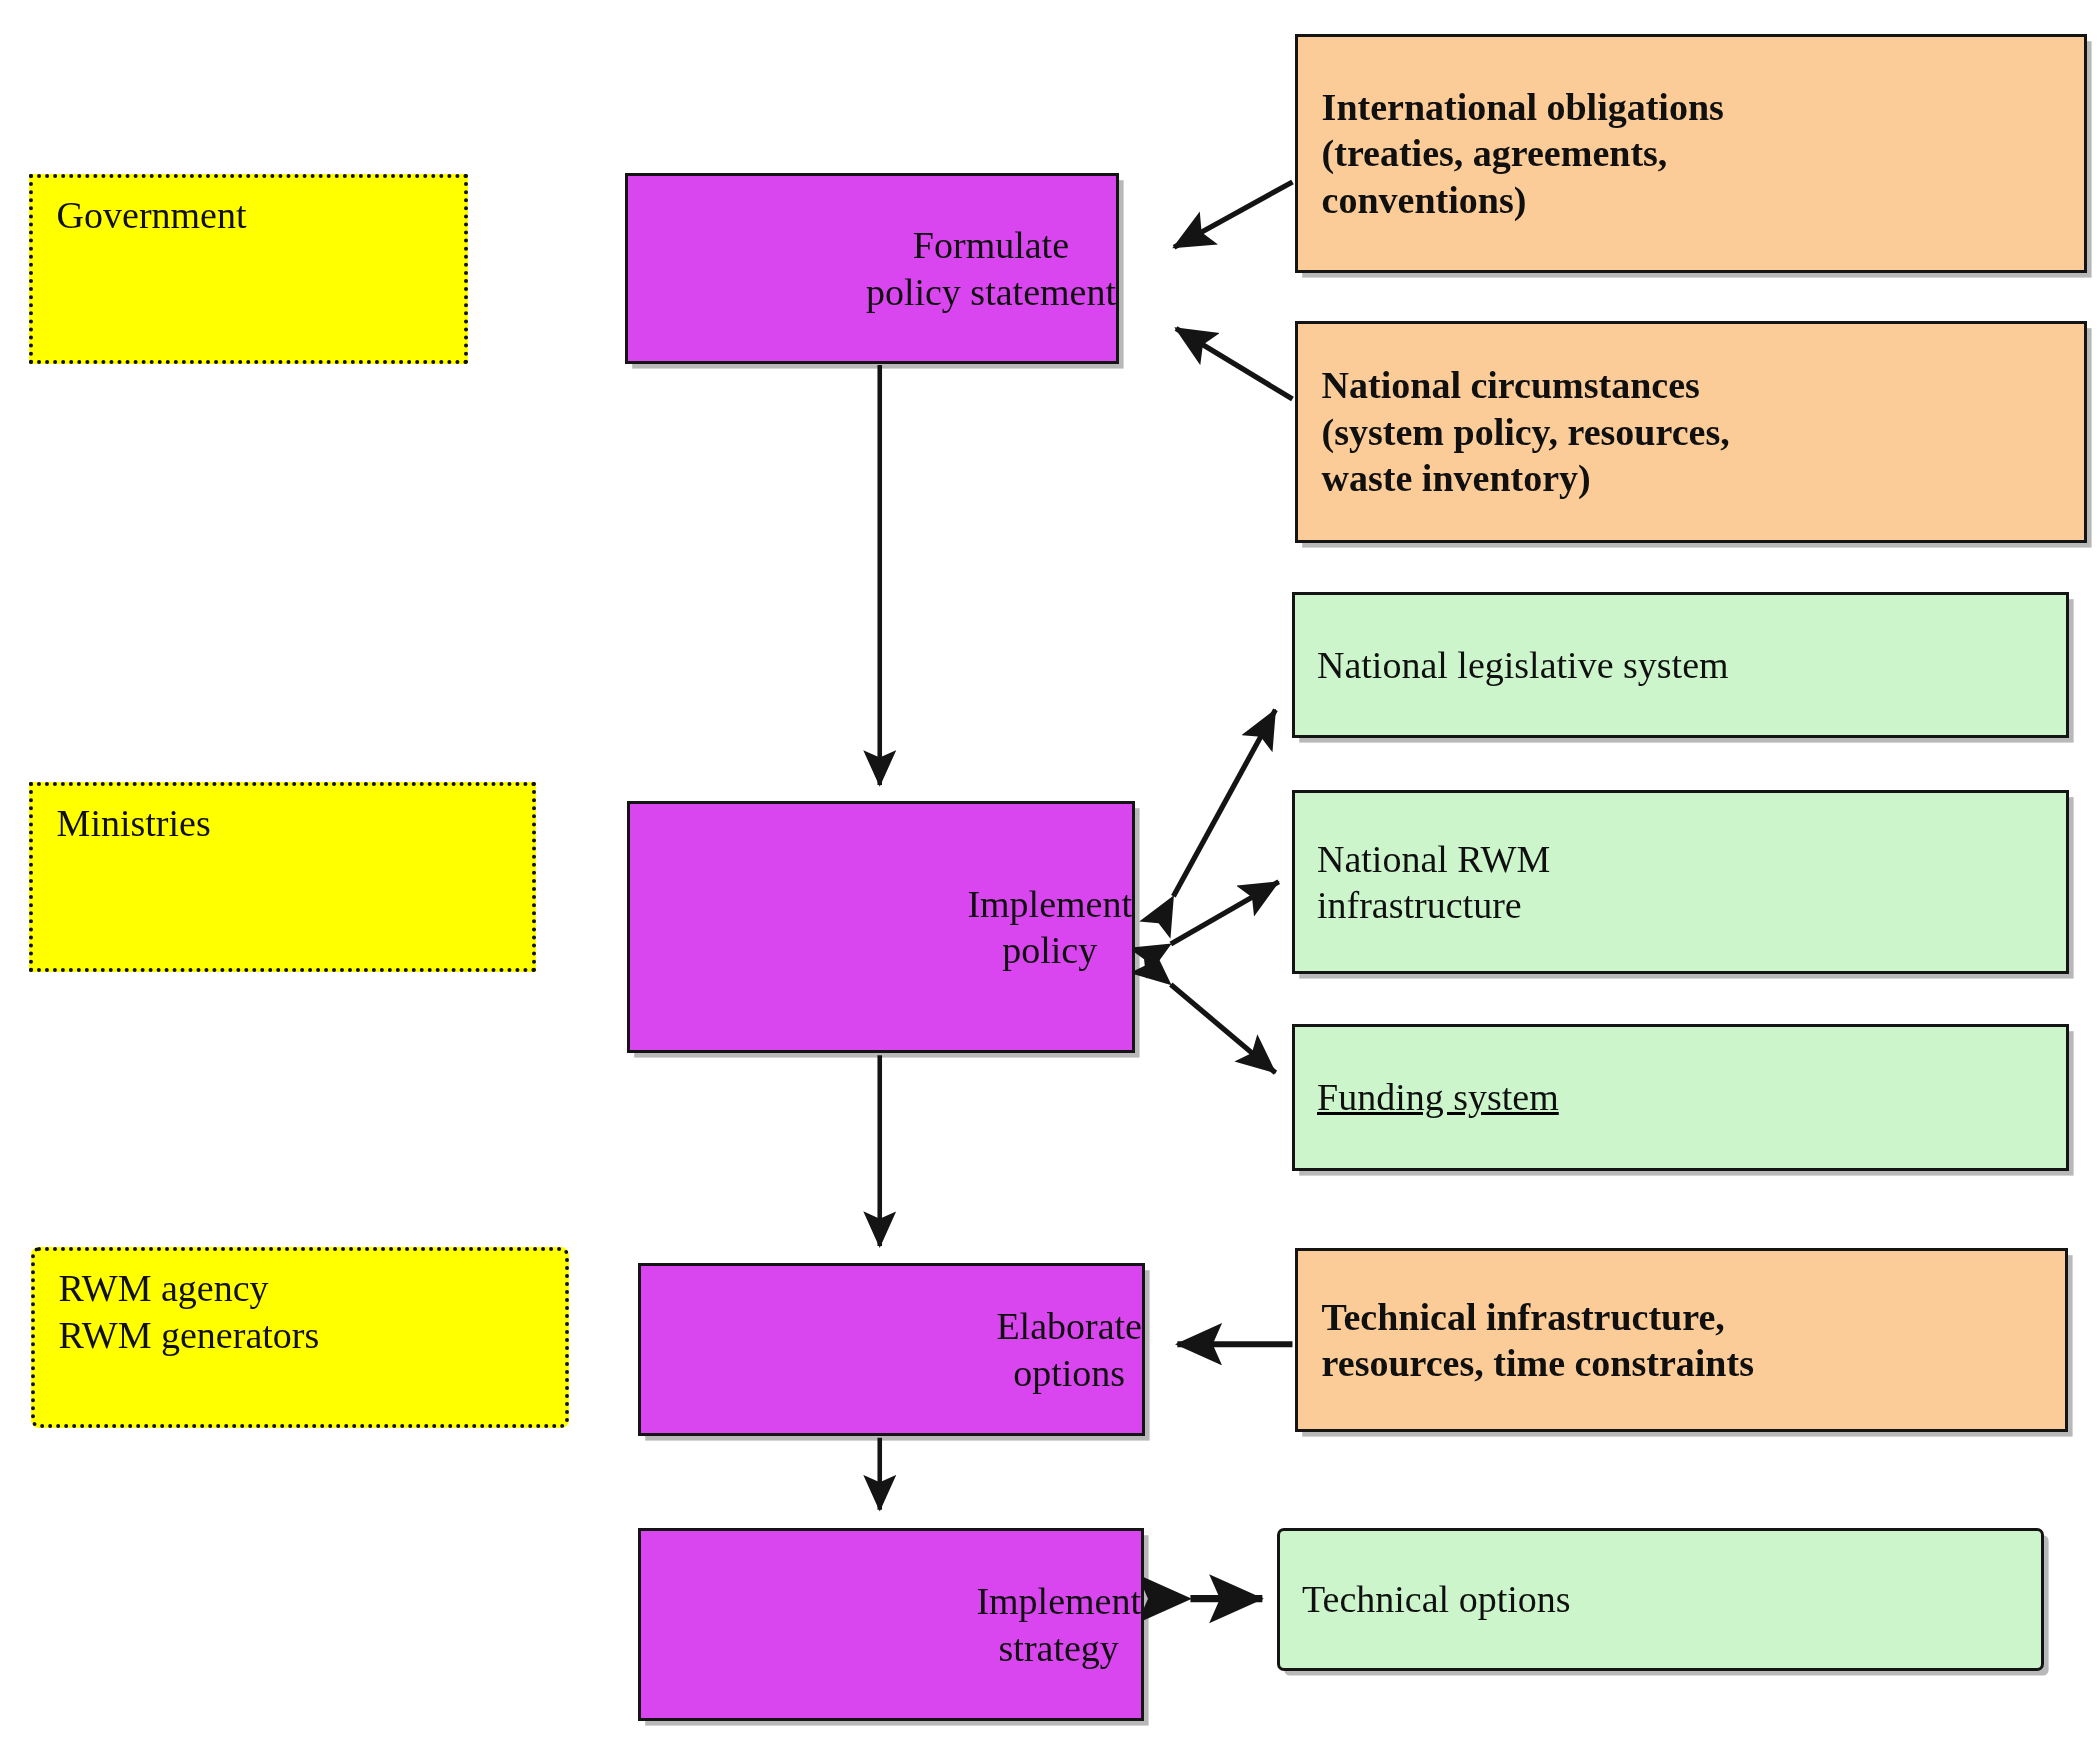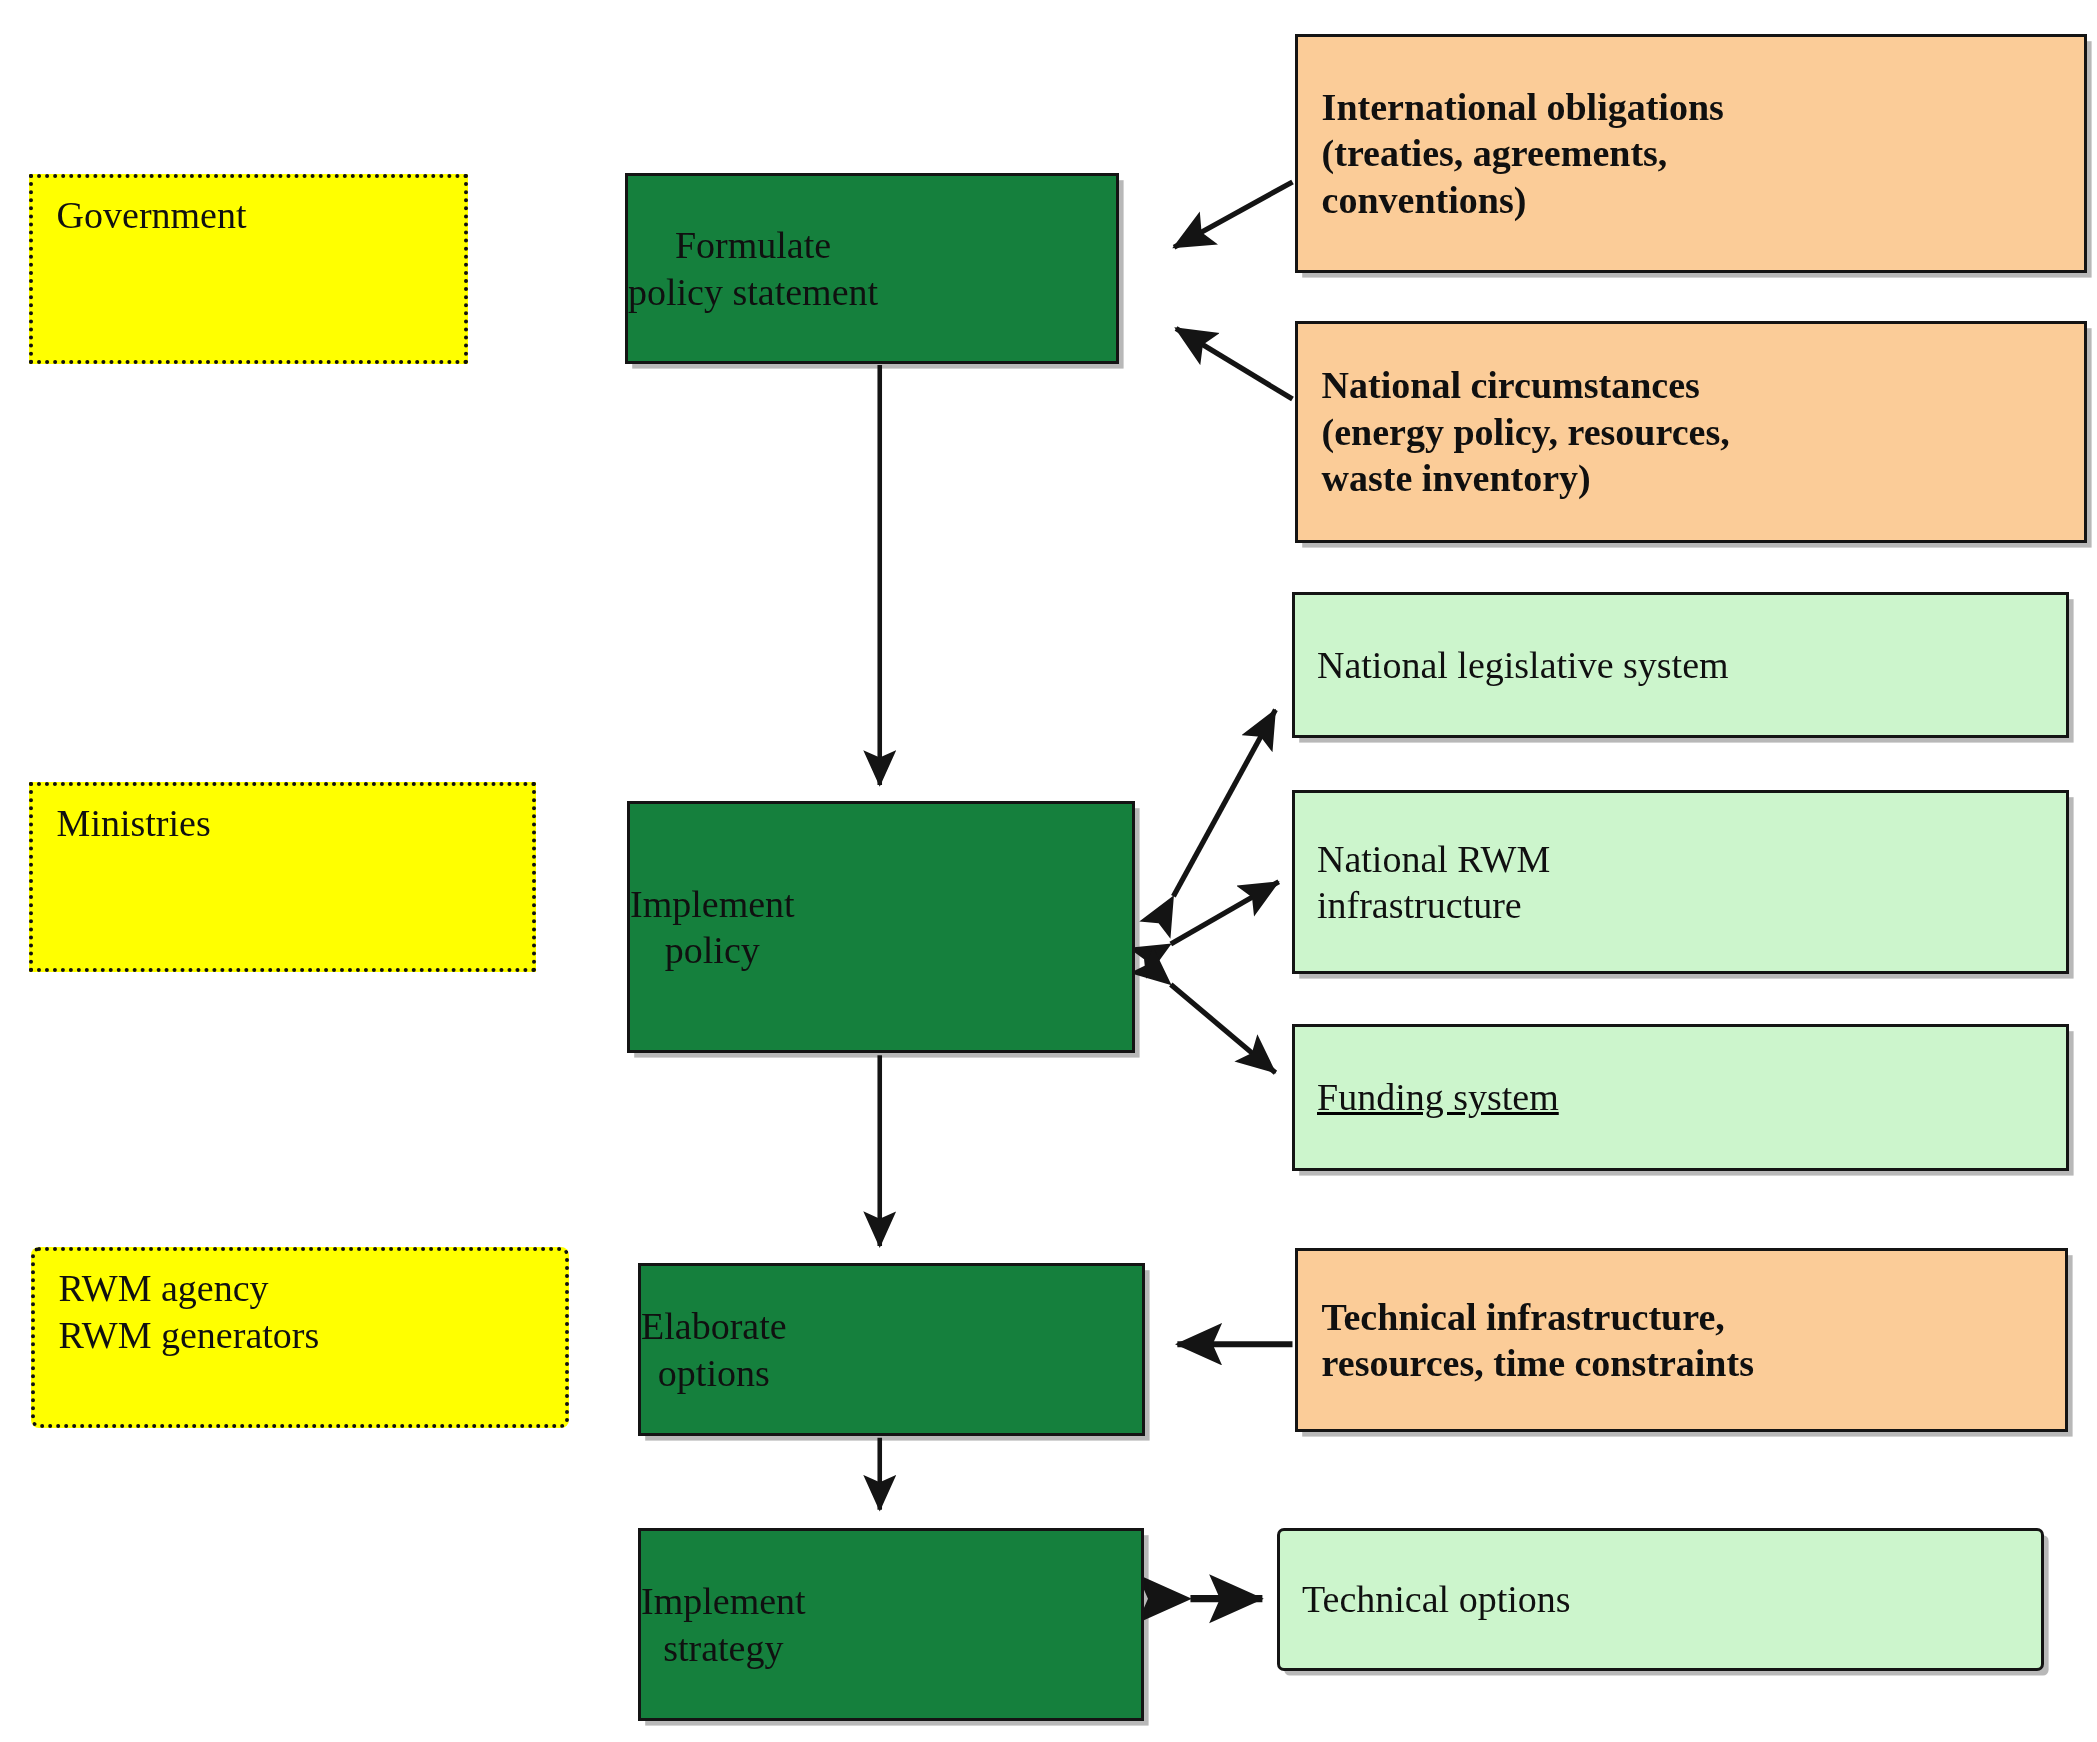--- a/index.html
+++ b/index.html
@@ -36,23 +36,23 @@
     justify-content: flex-start;
     align-items: flex-start;
     box-shadow: none;
   }
   .actor .txt {
     padding: 14.4px 0 0 23.6px;
     text-align: left;
   }
   
   .process {
-    background: #15803d;
+    background: #d946ef;
     justify-content: center;
-    align-items: flex-start;
+    align-items: flex-end;
   }
   .process .txt {
     text-align: center;
   }
   
   .influence {
     background: #fbcc98;
     justify-content: center;
     align-items: flex-start;
   }
@@ -171,21 +171,21 @@
   </div>
 
   <div class="box influence" style="left:1295px; top:34px; width:792px; height:239px;">
     <span class="txt">International obligations
 (treaties, agreements,
 conventions)</span>
   </div>
 
   <div class="box influence" style="left:1295px; top:321px; width:792px; height:222px;">
     <span class="txt">National circumstances
-(energy policy, resources,
+(system policy, resources,
 waste inventory)</span>
   </div>
 
   <div class="box influence" style="left:1295px; top:1248px; width:773px; height:184px;">
     <span class="txt">Technical infrastructure,
 resources, time constraints</span>
   </div>
 
   <div class="box system" style="left:1292px; top:592px; width:777px; height:146px;">
     <span class="txt">National legislative system</span>

